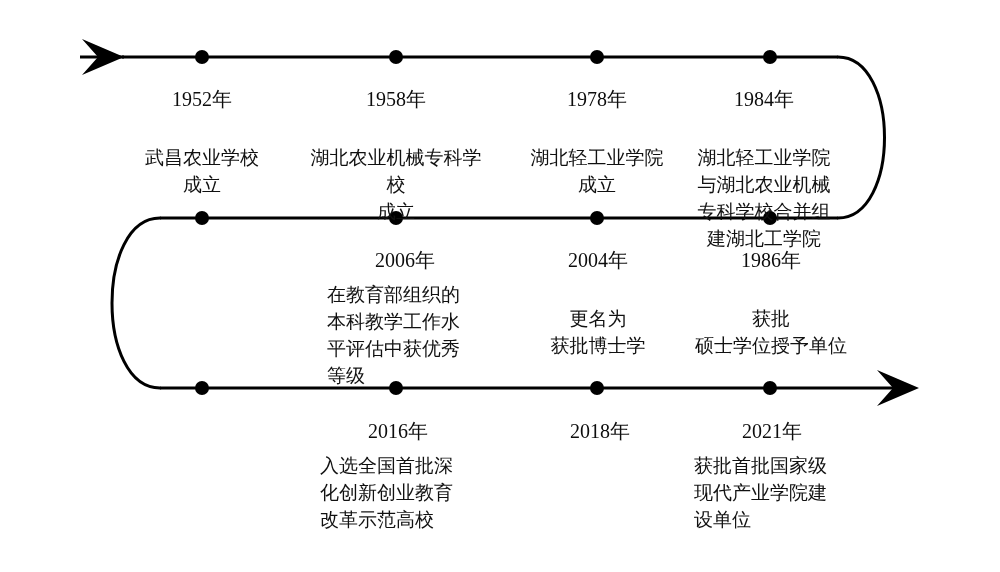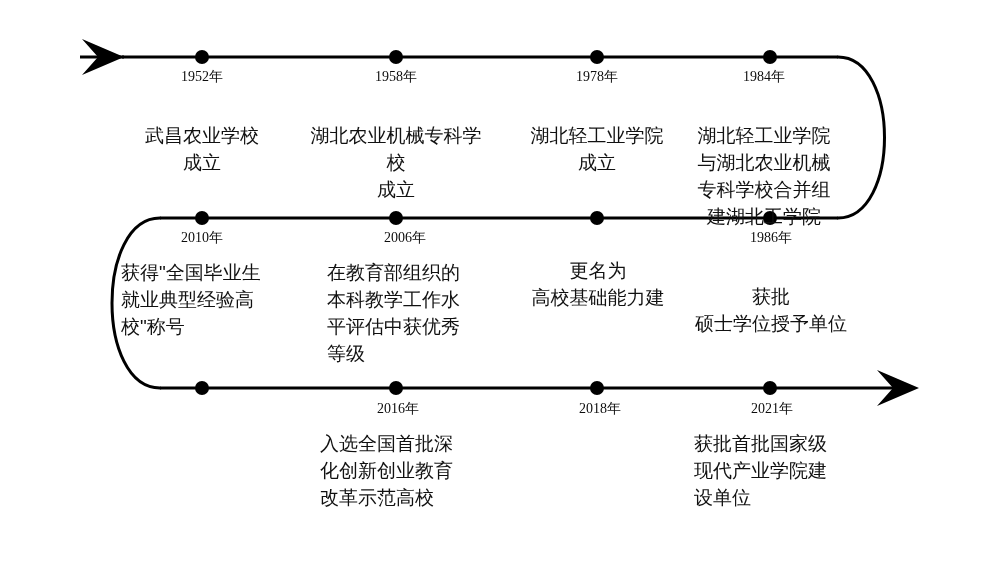--- a/index.html
+++ b/index.html
@@ -29,25 +29,26 @@
     width: 1000px;
     height: 572px;
     pointer-events: none;
   }
   .milestone {
     position: absolute;
     box-sizing: border-box;
   }
   .year {
     font-family: "Liberation Serif", "DejaVu Serif", serif;
-    font-size: 14px;
+    font-size: 20px;
     line-height: 26px;
     color: #0d0d0d;
     white-space: nowrap;
     text-align: center;
+    margin-top: 22px;
   }
   .desc {
     font-family: "Liberation Sans", "DejaVu Sans", sans-serif;
     font-size: 19px;
     line-height: 27px;
     color: #111111;
     margin-top: 8px;
     white-space: pre-line;
   }
   .desc.center { text-align: center; margin-top: 32px; }
@@ -116,38 +117,33 @@
   </div>
 
   <div class="milestone" style="left:690px; top:64px; width:148px;">
     <div class="year center">1984年</div>
     <div class="desc center">湖北轻工业学院
 与湖北农业机械
 专科学校合并组
 建湖北工学院</div>
   </div>
 
-  <div class="milestone" style="left:121px; top:225px; width:162px;">
-    <div class="year center">2010年</div>
-    <div class="desc left">获得"全国毕业生
-就业典型经验高
-校"称号</div>
-  </div>
 
   <div class="milestone" style="left:327px; top:225px; width:156px;">
     <div class="year center">2006年</div>
     <div class="desc left">在教育部组织的
 本科教学工作水
 平评估中获优秀
 等级</div>
   </div>
 
   <div class="milestone" style="left:525px; top:225px; width:146px;">
+    <div class="year center">2004年</div>
     <div class="desc center">更名为
-高校基础能力建</div>
+获批博士学</div>
   </div>
 
   <div class="milestone" style="left:692px; top:225px; width:158px;">
     <div class="year center">1986年</div>
     <div class="desc center">获批
 硕士学位授予单位</div>
   </div>
 
 
   <div class="milestone" style="left:320px; top:396px; width:156px;">

